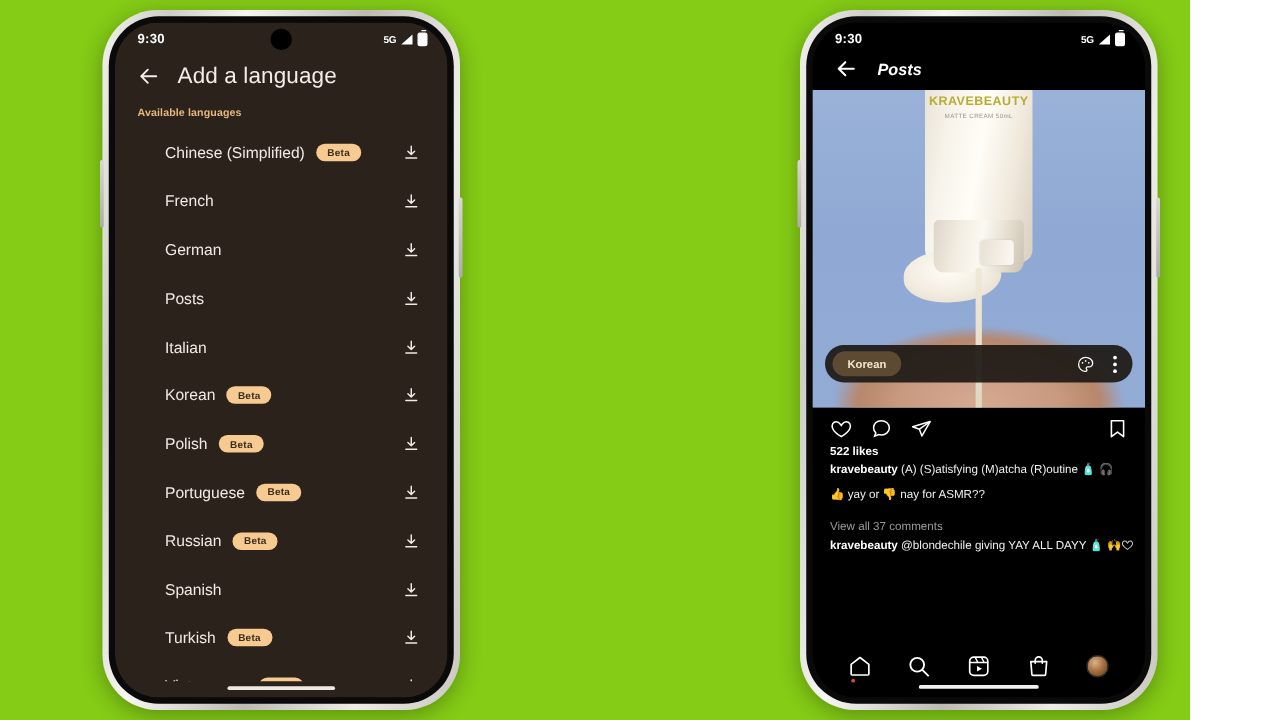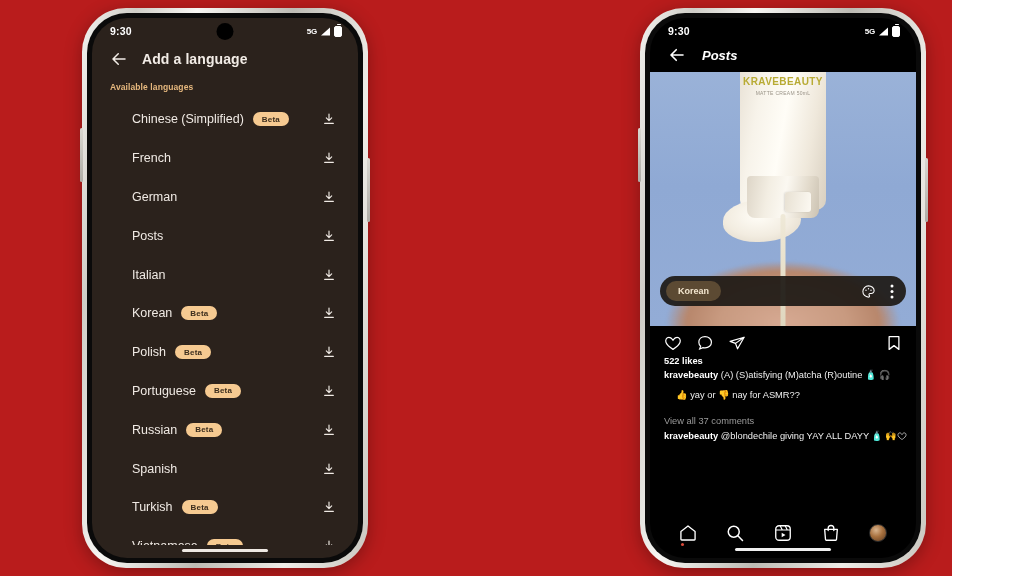--- a/index.html
+++ b/index.html
@@ -2,21 +2,21 @@
 <html><head>
 <meta charset="utf-8">
 <style>
   * { box-sizing: border-box; margin: 0; padding: 0; }
   html, body {
     width: 1024px; height: 576px;
     background: #ffffff;
     font-family: "Liberation Sans", sans-serif;
     overflow: hidden;
   }
-  .stage { position: relative; width: 952px; height: 576px; background: #b91c1c; }
+  .stage { position: relative; width: 952px; height: 576px; background: #84cc16; }
 
   
   .phone {
     position: absolute;
     border-radius: 44px;
     background: linear-gradient(100deg,#f2f1ee 0%,#cfcdc7 14%,#f7f6f3 30%,#bdbbb4 55%,#eeece7 78%,#c9c7c0 100%);
     padding: 5px;
     box-shadow: 0 4px 18px rgba(0,0,0,.30);
   }
   .phone-inner {
@@ -64,21 +64,21 @@
   
   #phone-left { left: 82px; top: 8px; width: 286px; height: 560px; }
   .lang-screen {
     background: #2b221c; height: 100%; display: flex; flex-direction: column;
   }
   .lang-appbar {
     display: flex; align-items: center; gap: 14px;
     padding: 6px 18px 10px 18px; flex: 0 0 auto;
   }
   .back-arrow { width: 18px; height: 18px; flex: 0 0 auto; }
-  .lang-title { font-size: 14px; color: #f2ece6; letter-spacing: .1px; font-weight: bold; }
+  .lang-title { font-size: 18px; color: #f2ece6; letter-spacing: .1px; }
   .section-label {
     font-size: 8.5px; color: #e6b87e; font-weight: bold;
     padding: 4px 0 6px 18px; letter-spacing: .1px; flex: 0 0 auto;
   }
   .lang-list { flex: 1 1 auto; overflow: hidden; padding-top: 2px; }
   .lang-row {
     display: flex; align-items: center;
     padding: 0 22px 0 40px; height: 38.8px;
   }
   .lang-name { font-size: 12.5px; color: #f0eae4; white-space: nowrap; }
@@ -191,21 +191,21 @@
     padding: 8px 14px 4px; flex: 0 0 auto;
   }
   .spacer { margin-left: auto; }
   .ig-meta { padding: 0 14px; flex: 1 1 auto; overflow: hidden; }
   .likes { font-size: 9.3px; font-weight: bold; color: #fff; margin-bottom: 3px; }
   .cap-line {
     font-size: 9.3px; color: #efefef; line-height: 1.45;
     white-space: nowrap; overflow: hidden;
   }
   .uname { font-weight: bold; color: #fff; }
-  .cap-line2 { font-size: 9.3px; color: #efefef; margin-top: 7px; white-space: nowrap; margin-left: 12px; }
+  .cap-line2 { font-size: 9.3px; color: #efefef; margin-top: 7px; white-space: nowrap; }
   .viewall { font-size: 9.3px; color: #9a9a9a; margin-top: 16px; }
   .comment-row {
     display: flex; align-items: center; font-size: 9.3px; color: #efefef;
     margin-top: 4px; white-space: nowrap;
   }
   .comment-row .heart-sm { margin-left: auto; flex: 0 0 auto; }
 
   .ig-nav {
     display: flex; align-items: center; justify-content: space-around;
     padding: 7px 14px 2px; flex: 0 0 auto;

